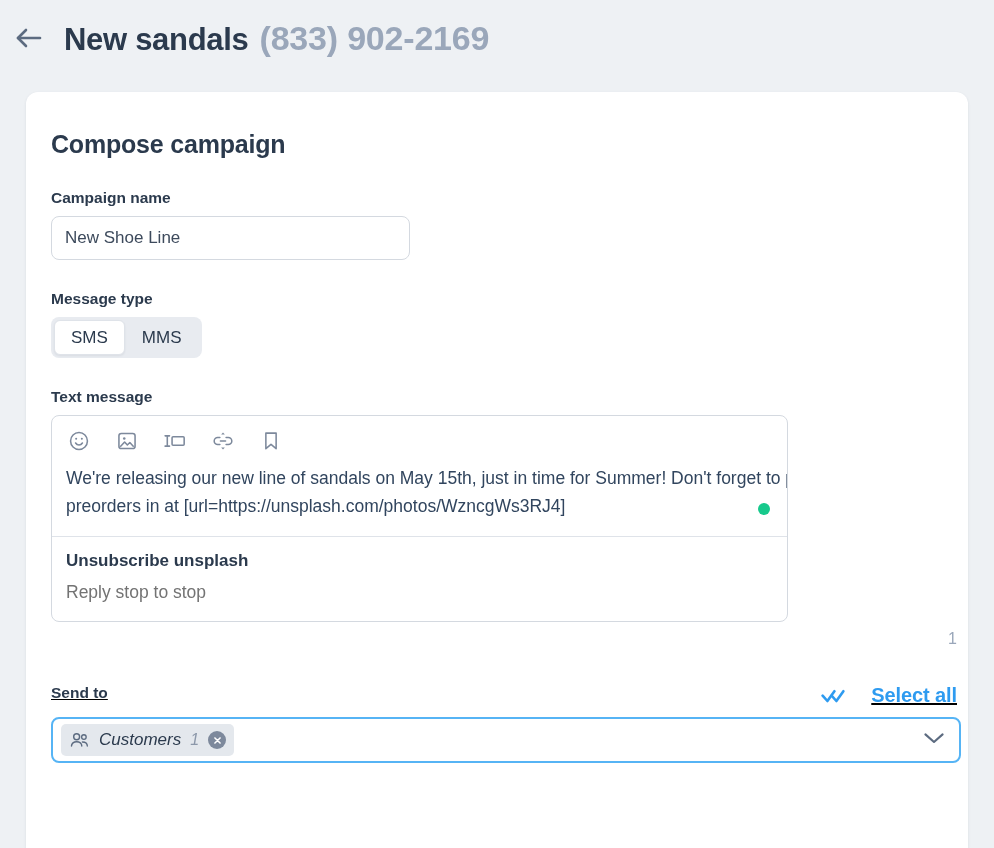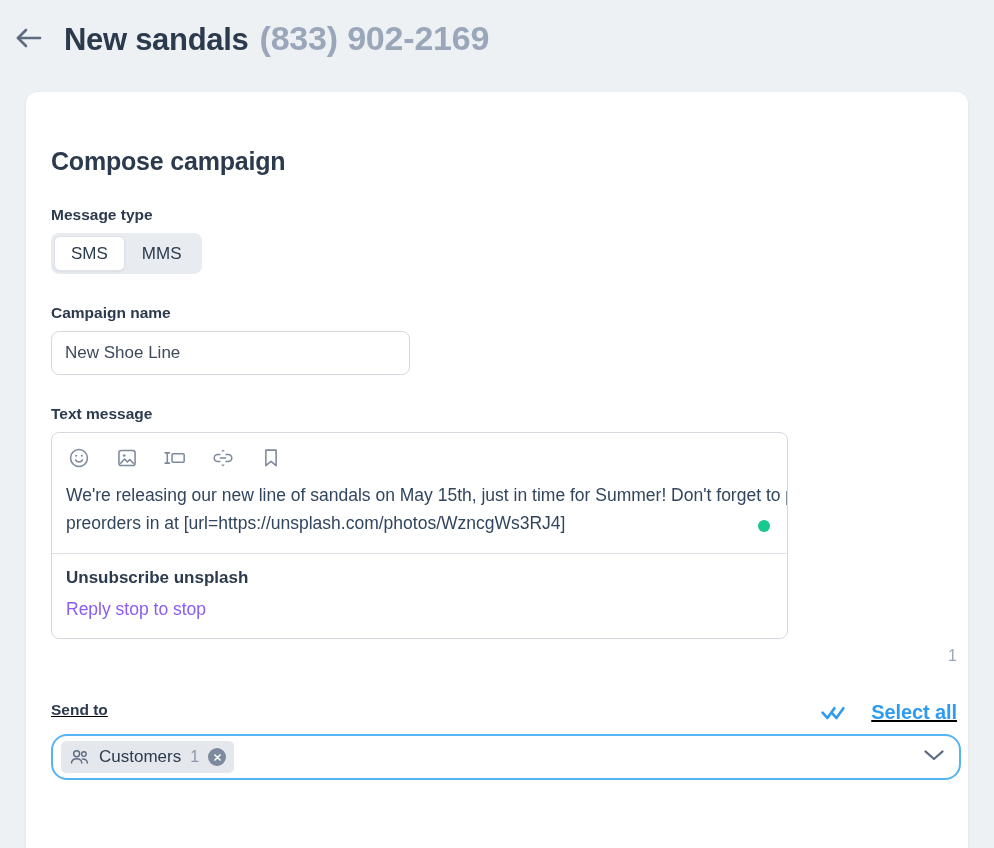--- a/index.html
+++ b/index.html
@@ -49,21 +49,21 @@
   
   .card {
     position: absolute;
     left: 26px;
     top: 92px;
     width: 942px;
     min-height: 756px;
     background: #ffffff;
     border-radius: 12px 12px 0 0;
     box-shadow: 0 1px 3px rgba(40,55,75,0.10);
-    padding: 45px 25px 0 25px;
+    padding: 28px 25px 0 25px;
   }
   .card-title {
     font-size: 25px;
     font-weight: bold;
     color: #2b3a4d;
     letter-spacing: -0.2px;
     margin: 10px 0 0 0;
   }
 
   .field-label {
@@ -163,21 +163,21 @@
     padding: 14px 14px 18px 14px;
   }
   .unsub-title {
     font-size: 17px;
     font-weight: bold;
     color: #2b3a4d;
     margin-bottom: 11px;
   }
   .unsub-text {
     font-size: 17.5px;
-    color: #8b5cf6;
+    color: #737373;
   }
   .segment-count {
     text-align: right;
     width: 906px;
     font-size: 16px;
     color: #9aa7ba;
     margin-top: 8px;
   }
 
   
@@ -196,27 +196,28 @@
     color: #2e9bf0;
     font-size: 20px;
     font-weight: bold;
     cursor: pointer;
     letter-spacing: -0.1px;
   }
   .recipient-select {
     width: 910px;
     height: 46px;
     border: 2px solid #56b4f5;
-    border-radius: 16px;
+    border-radius: 8px;
     background: #fff;
     display: flex;
     align-items: center;
     padding: 0 10px 0 8px;
     position: relative;
     cursor: pointer;
+    font-style: italic;
   }
   .chip {
     display: inline-flex;
     align-items: center;
     gap: 9px;
     background: #e4e8ed;
     border-radius: 5px;
     padding: 5px 8px 5px 8px;
     height: 32px;
   }
@@ -261,30 +262,30 @@
       <span class="page-title">New sandals</span>
       <span class="page-subtitle">(833) 902-2169</span>
     </div>
   </div>
 
   <div class="card">
 
     <div class="card-title">Compose campaign</div>
 
     <div class="field-block">
+      <div class="field-label">Campaign name</div>
+      <input class="text-input" type="text" value="New Shoe Line" style="">
+    </div>
+
+    <div class="field-block">
       <div class="field-label">Message type</div>
       <div class="segmented">
         <button class="seg-btn active">SMS</button>
         <button class="seg-btn">MMS</button>
       </div>
-    </div>
-
-    <div class="field-block">
-      <div class="field-label">Campaign name</div>
-      <input class="text-input" type="text" value="New Shoe Line" style="">
     </div>
 
     <div class="field-block">
       <div class="field-label">Text message</div>
 
       <div class="composer">
 
         <div class="composer-toolbar">
           <div class="tool-icon">
             <svg width="22" height="22" viewBox="0 0 24 24" fill="none">

